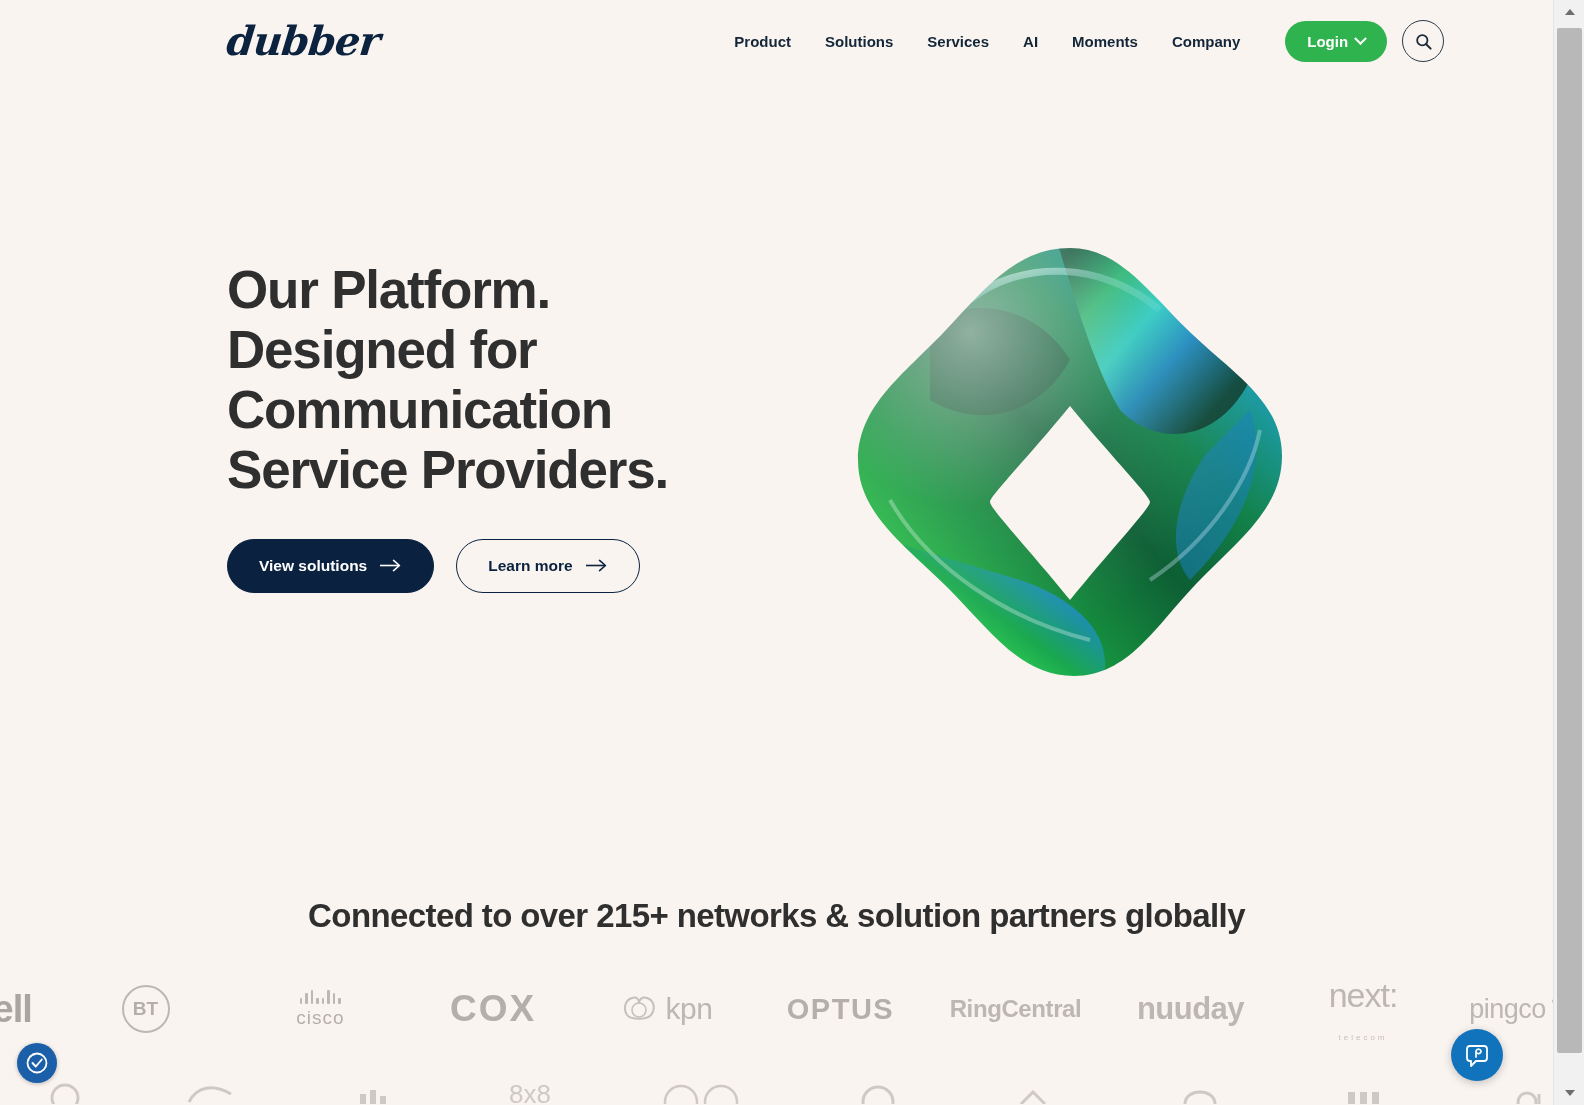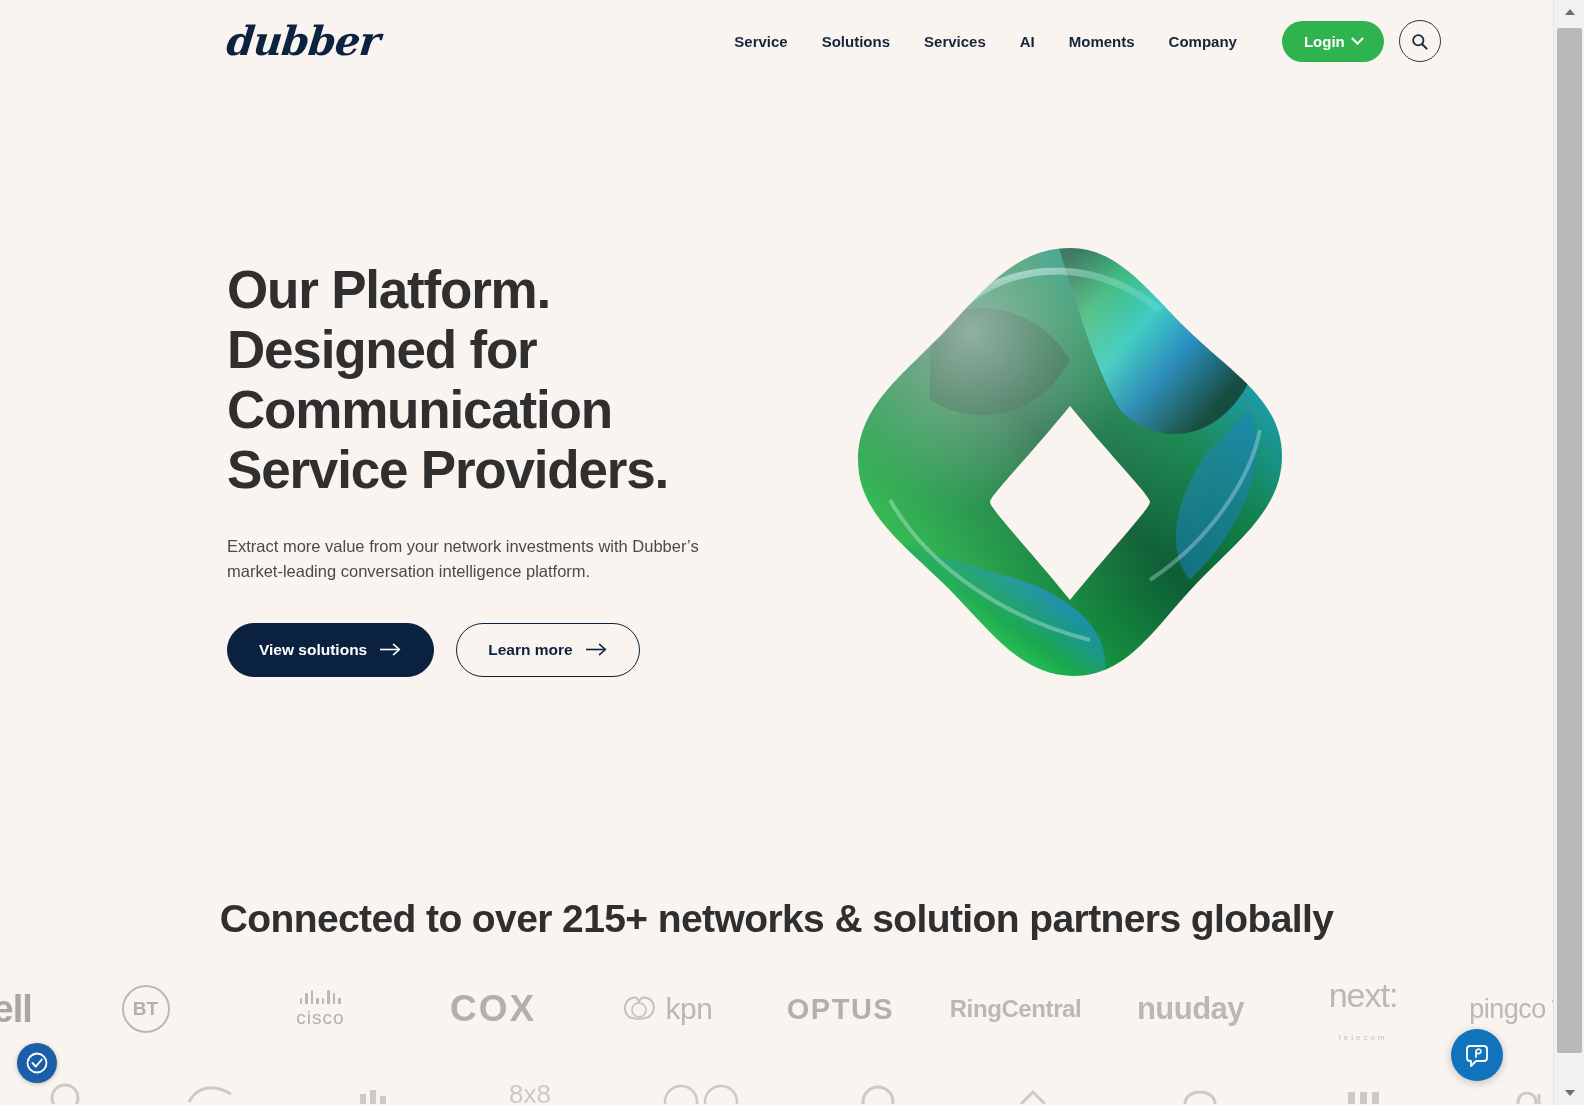--- a/index.html
+++ b/index.html
@@ -173,21 +173,21 @@
     height: 530px;
   }
 
   
   .partners-heading {
     position: absolute;
     top: 897px;
     left: 0;
     width: 1553px;
     text-align: center;
-    font-size: 39px;
+    font-size: 33px;
     font-weight: 700;
     color: #2f2f2f;
     letter-spacing: -0.6px;
   }
 
   .logo-strip {
     position: absolute;
     top: 978px;
     left: 0;
     width: 1553px;
@@ -320,21 +320,21 @@
 </head>
 <body>
 
 <div class="viewport">
 
   <header class="site-header">
 
     <div class="logo">dubber</div>
 
     <nav class="nav">
-      <div class="nav-item">Service</div>
+      <div class="nav-item">Product</div>
       <div class="nav-item">Solutions</div>
       <div class="nav-item">Services</div>
       <div class="nav-item">AI</div>
       <div class="nav-item">Moments</div>
       <div class="nav-item">Company</div>
 
       <button class="login-btn">
         <span>Login</span>
         <span class="chev"></span>
       </button>
@@ -351,21 +351,20 @@
   <section class="hero">
 
     <div class="hero-copy">
       <h1 class="hero-title">
         <span>Our Platform.</span><br>
         <span>Designed for</span><br>
         <span>Communication</span><br>
         <span>Service Providers.</span>
       </h1>
 
-      <p class="hero-sub">Extract more value from your network investments with Dubber’s market-leading conversation intelligence platform.</p>
 
       <div class="hero-ctas">
         <button class="btn btn-primary">
           <span>View solutions</span>
           <svg width="22" height="13" viewBox="0 0 26 14" fill="none">
             <line x1="0" y1="7" x2="22" y2="7" stroke="#ffffff" stroke-width="1.9"></line>
             <polyline points="16,1 23,7 16,13" fill="none" stroke="#ffffff" stroke-width="1.9" stroke-linecap="round" stroke-linejoin="round"></polyline>
           </svg>
         </button>
 

